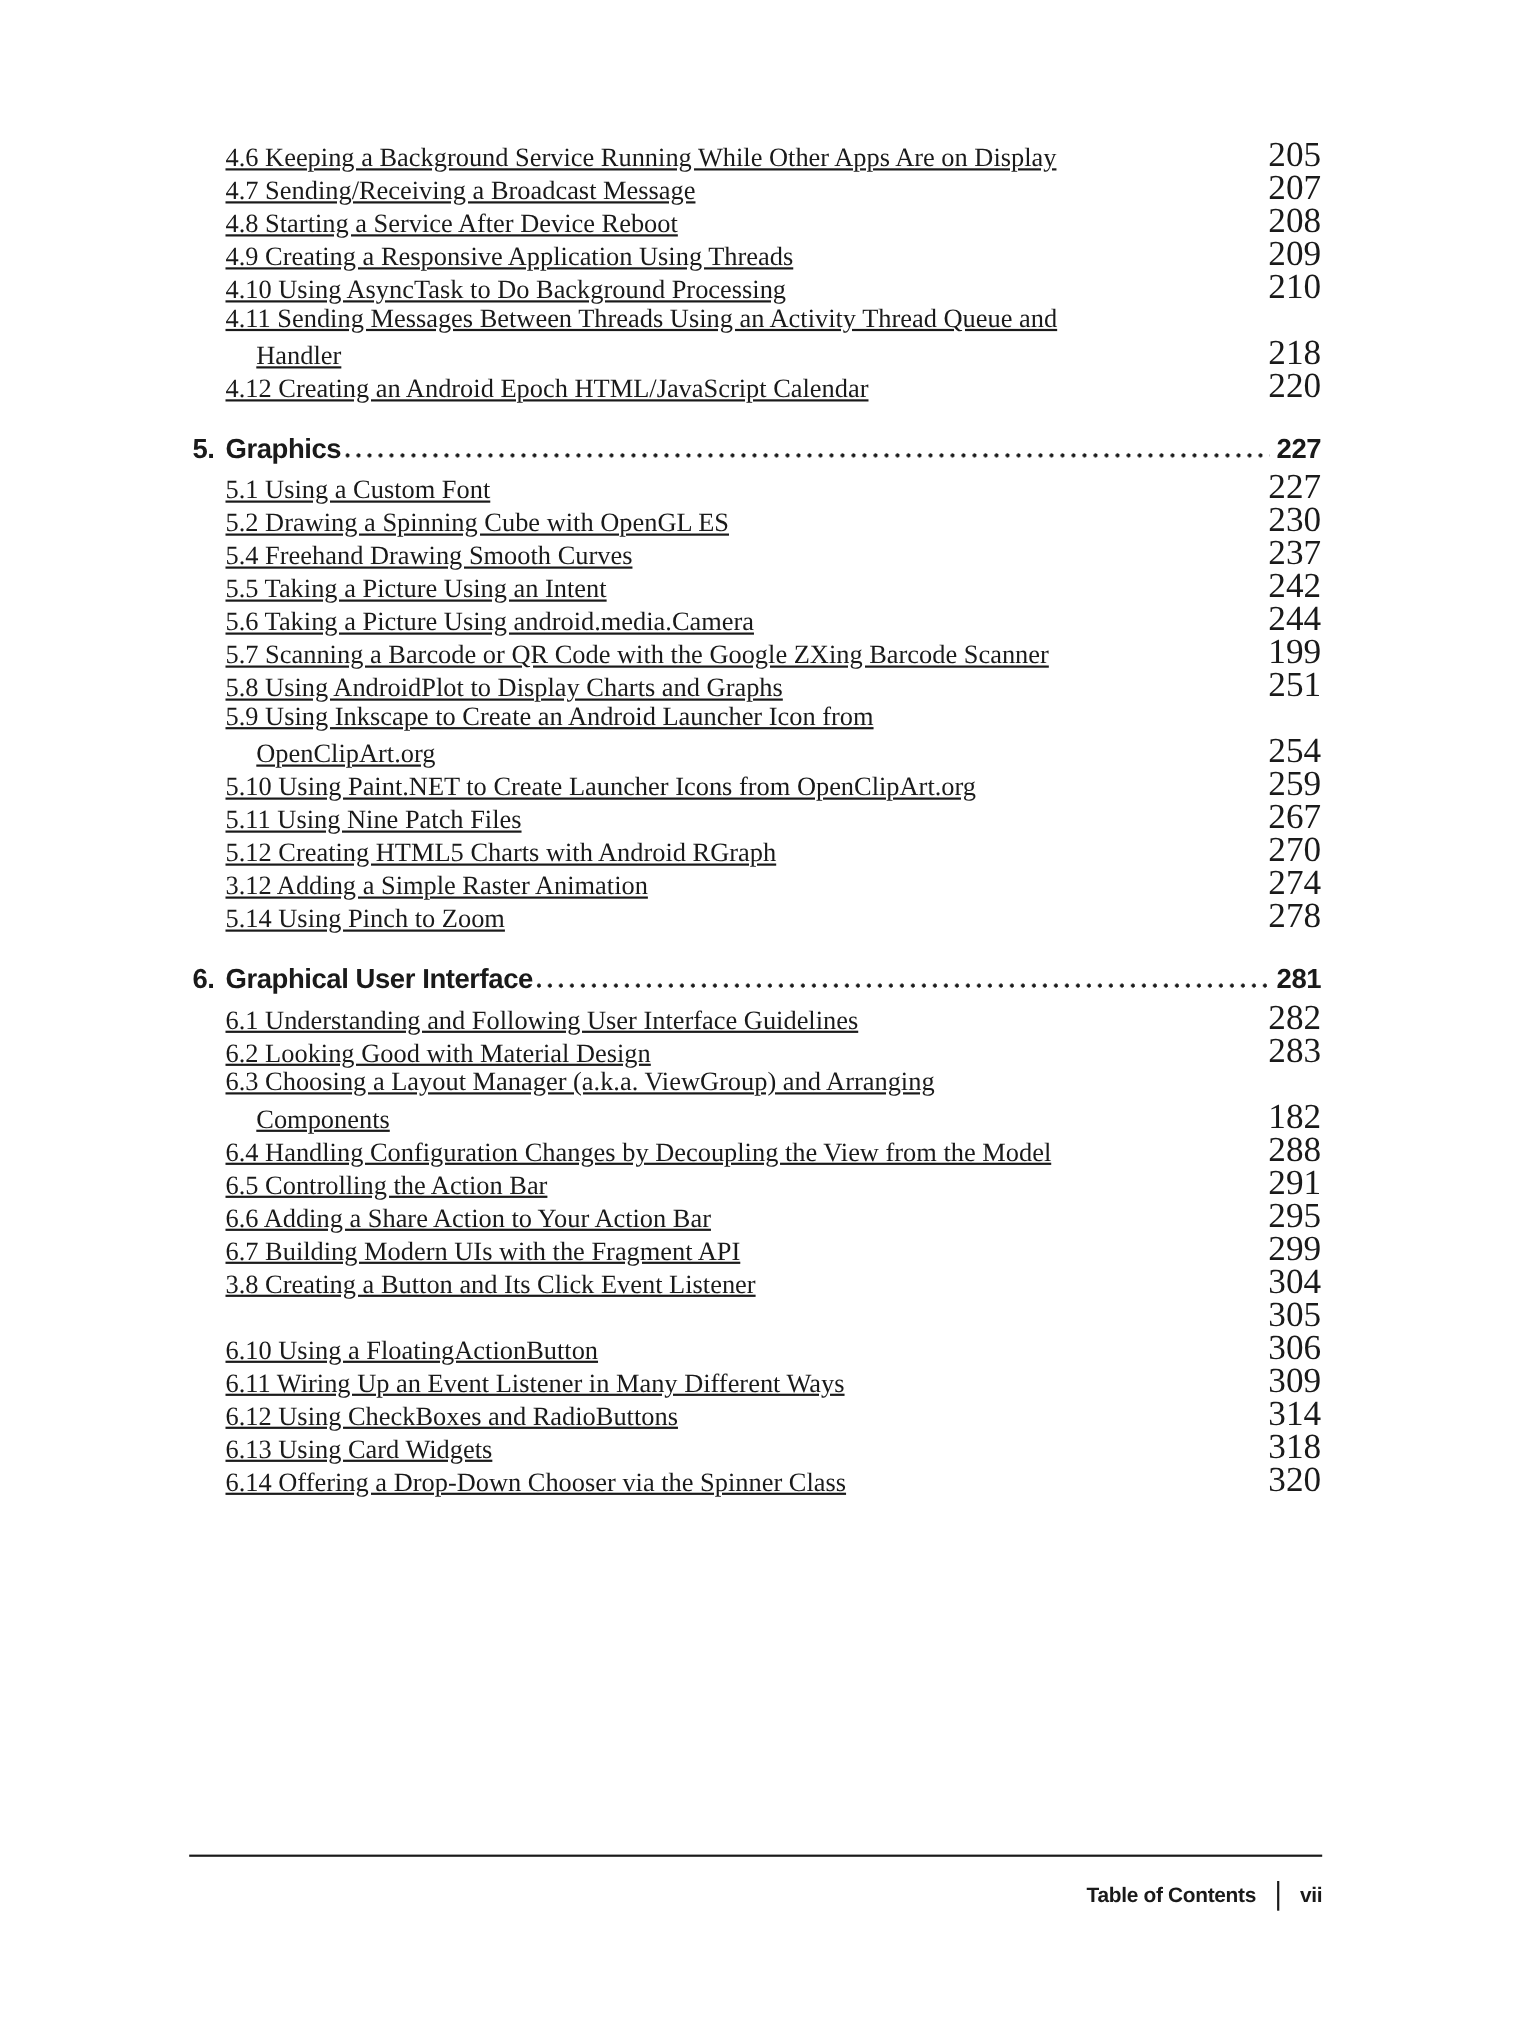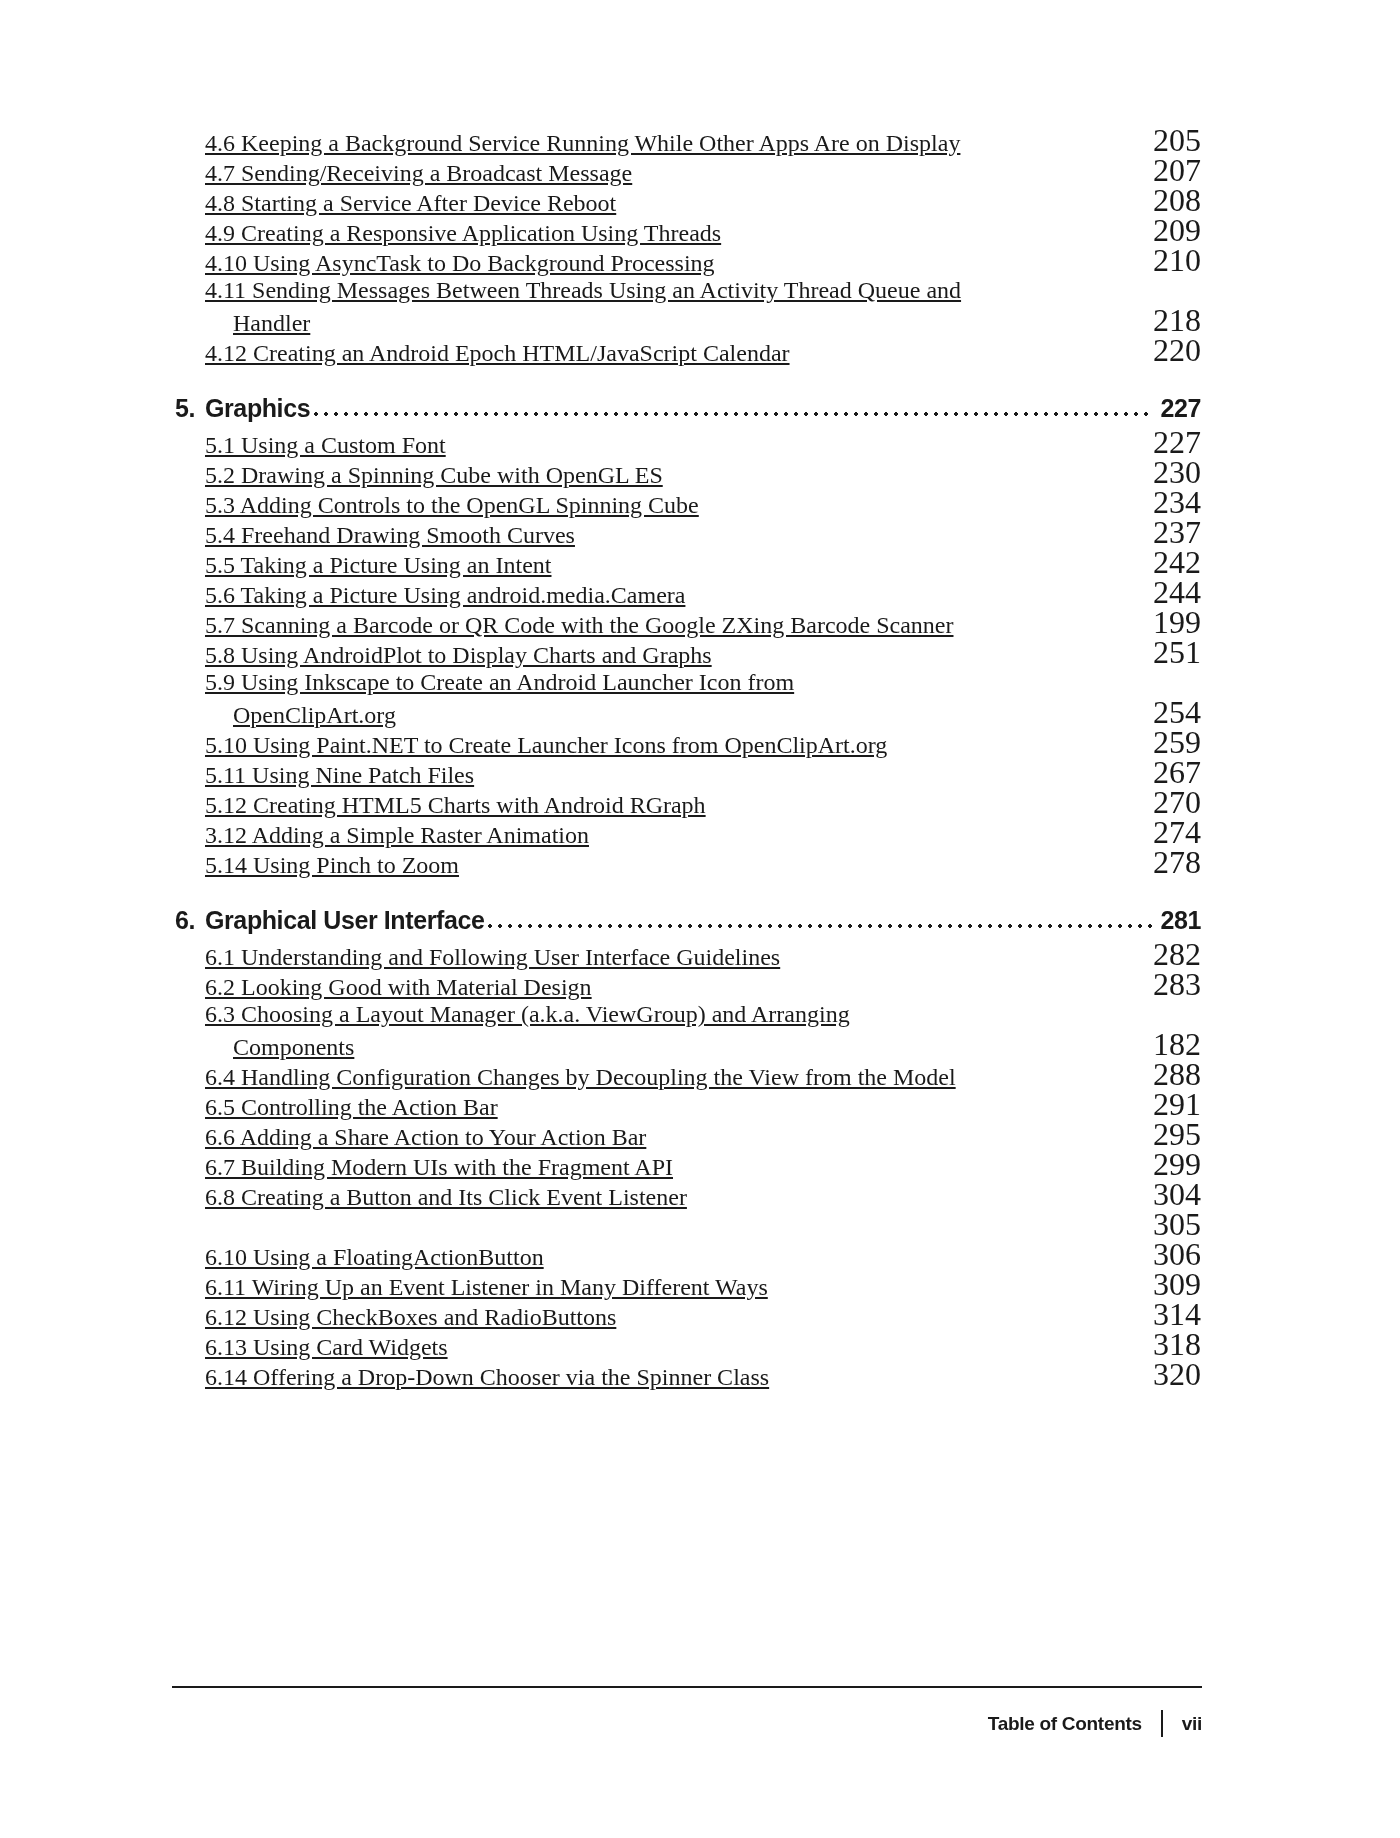--- a/index.html
+++ b/index.html
@@ -140,25 +140,20 @@
           <span class="title">5.1 Using a Custom Font</span>
           <span class="spacer"></span>
           <span class="page-num">227</span>
         </div>
         <div class="toc-row">
           <span class="title">5.2 Drawing a Spinning Cube with OpenGL ES</span>
           <span class="spacer"></span>
           <span class="page-num">230</span>
         </div>
         <div class="toc-row">
-          <span class="title">5.3 Adding Controls to the OpenGL Spinning Cube</span>
-          <span class="spacer"></span>
-          <span class="page-num">234</span>
-        </div>
-        <div class="toc-row">
           <span class="title">5.4 Freehand Drawing Smooth Curves</span>
           <span class="spacer"></span>
           <span class="page-num">237</span>
         </div>
         <div class="toc-row">
           <span class="title">5.5 Taking a Picture Using an Intent</span>
           <span class="spacer"></span>
           <span class="page-num">242</span>
         </div>
         <div class="toc-row">
@@ -250,21 +245,21 @@
           <span class="title">6.6 Adding a Share Action to Your Action Bar</span>
           <span class="spacer"></span>
           <span class="page-num">295</span>
         </div>
         <div class="toc-row">
           <span class="title">6.7 Building Modern UIs with the Fragment API</span>
           <span class="spacer"></span>
           <span class="page-num">299</span>
         </div>
         <div class="toc-row">
-          <span class="title">6.8 Creating a Button and Its Click Event Listener</span>
+          <span class="title">3.8 Creating a Button and Its Click Event Listener</span>
           <span class="spacer"></span>
           <span class="page-num">304</span>
         </div>
         <div class="toc-row">
           <span class="spacer"></span>
           <span class="page-num">305</span>
         </div>
         <div class="toc-row">
           <span class="title">6.10 Using a FloatingActionButton</span>
           <span class="spacer"></span>

